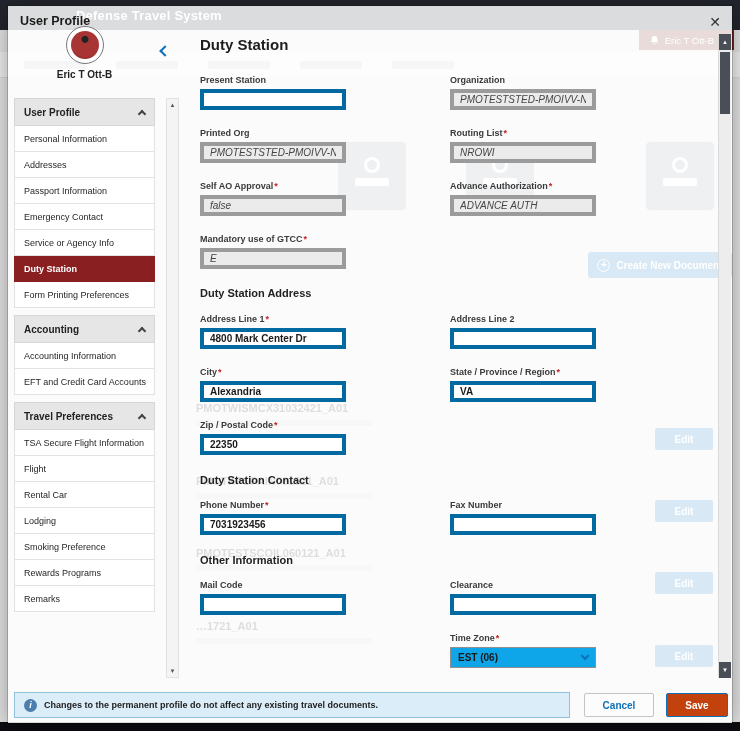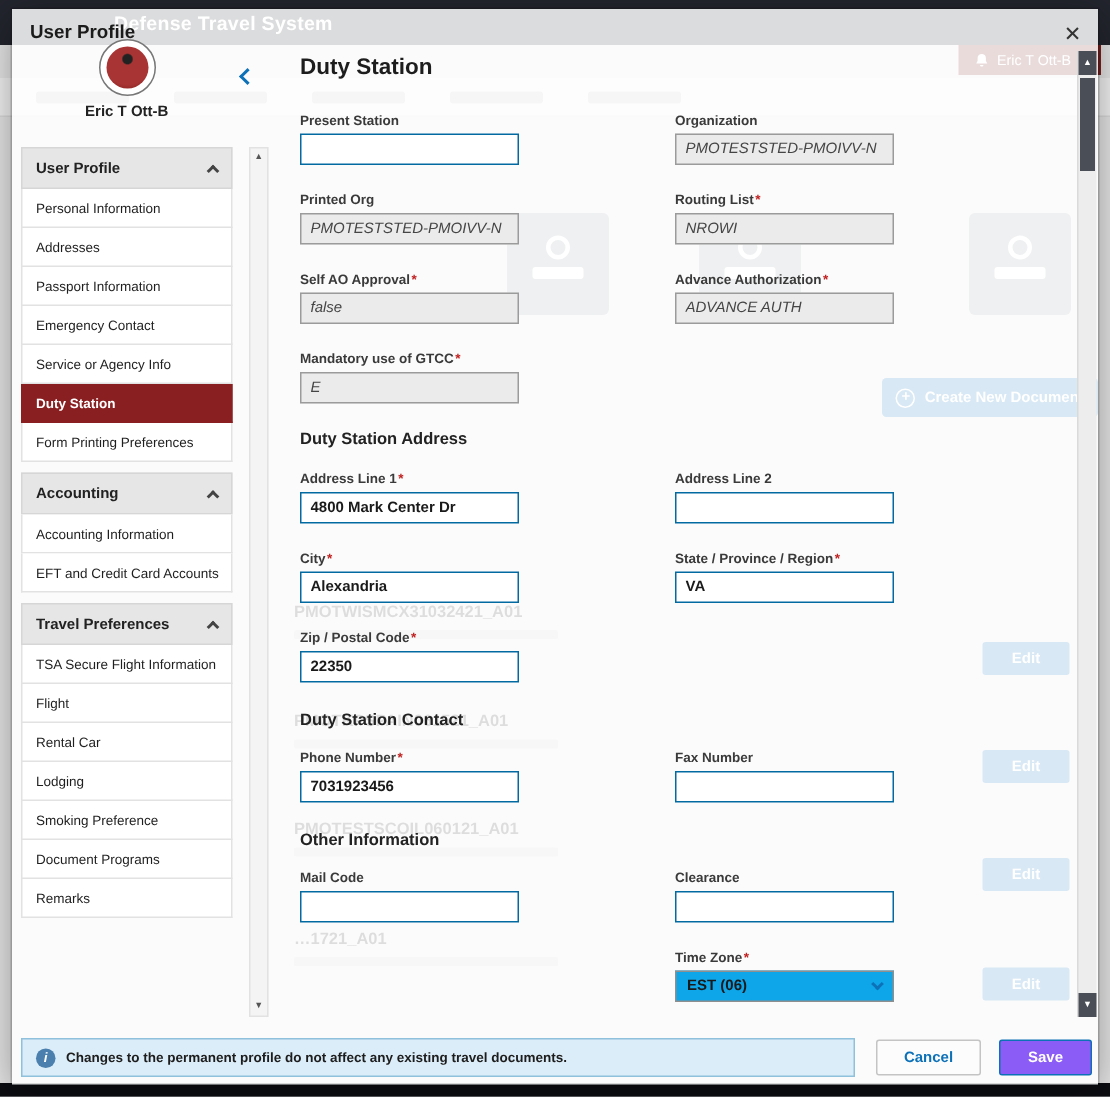--- a/index.html
+++ b/index.html
@@ -50,29 +50,29 @@
   .mid-sb .a { position:absolute; left:0; right:0; text-align:center; font-size:6px; color:#555; }
   .mid-sb .a.top { top:3px; } .mid-sb .a.bot { bottom:3px; }
 
   .back-btn { position:absolute; left:148px; top:36px; width:18px; height:18px; display:flex; align-items:center; justify-content:center; cursor:pointer; background:none; border:none; }
   .page-h { position:absolute; left:192px; top:30px; font-size:15px; font-weight:700; color:#1d1d1d; }
   .section-h { position:absolute; left:192px; font-size:11px; font-weight:700; color:#222; }
 
   .field { position:absolute; width:146px; }
   .flabel { font-size:9px; font-weight:700; color:#3a3a3a; margin-bottom:4px; white-space:nowrap; }
   .req { color:#c02222; margin-left:1px; }
-  .finput { width:100%; height:21px; border:1px solid #0369a1; background:#fff; font-family:"Liberation Sans",sans-serif; font-size:10px; font-weight:700; color:#1a1a1a; padding:0 6px; }
+  .finput { width:100%; height:21px; border:4px solid #0369a1; background:#fff; font-family:"Liberation Sans",sans-serif; font-size:10px; font-weight:700; color:#1a1a1a; padding:0 6px; }
   .finput.disabled { background:#ebebeb; border-color:#9b9b9b; font-style:italic; font-weight:400; color:#454545; }
   .fselect { width:100%; height:21px; border:1px solid #8f8f8f; background:#0ea5e9; display:flex; align-items:center; justify-content:space-between; padding:0 7px; font-size:10px; font-weight:700; color:#1a1a1a; cursor:pointer; }
 
   .info-bar { position:absolute; left:6px; top:686px; width:556px; height:26px; background:#dbedf8; border:1px solid #8fc0dc; display:flex; align-items:center; gap:7px; padding:0 9px; font-size:9px; font-weight:700; color:#1d1d1d; }
   .info-i { width:13px; height:13px; border-radius:50%; background:#4a7fae; color:#fff; font-size:9px; font-weight:700; font-style:italic; display:flex; align-items:center; justify-content:center; flex:none; }
   .btn { position:absolute; top:687px; height:24px; border-radius:2px; font-size:10px; font-weight:700; cursor:pointer; display:flex; align-items:center; justify-content:center; }
   .btn-cancel { left:576px; width:70px; background:#fcfcfc; border:1px solid #c4c4c4; color:#0d71b8; }
-  .btn-save { left:658px; width:62px; background:#8b5cf6; border:1px solid #0d71b8; color:#fff; }
+  .btn-save { left:658px; width:62px; background:#c2410c; border:1px solid #0d71b8; color:#fff; }
 
   .right-sb { position:absolute; right:1px; top:28px; width:13px; height:644px; background:#ededed; border-left:1px solid #dadada; }
   .sb-cap { position:absolute; left:0; right:0; height:16px; background:#4a4e56; color:#fff; font-size:6px; display:flex; align-items:center; justify-content:center; }
   .sb-cap.top { top:0; } .sb-cap.bot { bottom:0; }
   .sb-thumb { position:absolute; left:1px; right:1px; top:18px; height:62px; background:#4a4e56; }
 </style>
 </head>
 <body>
 
 <div class="backdrop">
@@ -166,21 +166,21 @@
     <div class="grp">
       <div class="grp-h">
         <span>Travel Preferences</span>
         <span class="chev up"></span>
       </div>
       <div class="itm">TSA Secure Flight Information</div>
       <div class="itm">Flight</div>
       <div class="itm">Rental Car</div>
       <div class="itm">Lodging</div>
       <div class="itm">Smoking Preference</div>
-      <div class="itm">Document Programs</div>
+      <div class="itm">Rewards Programs</div>
       <div class="itm">Remarks</div>
     </div>
   </div>
 
   <div class="mid-sb">
     <div class="a top">▲</div>
     <div class="a bot">▼</div>
   </div>
 
   <button class="back-btn">

